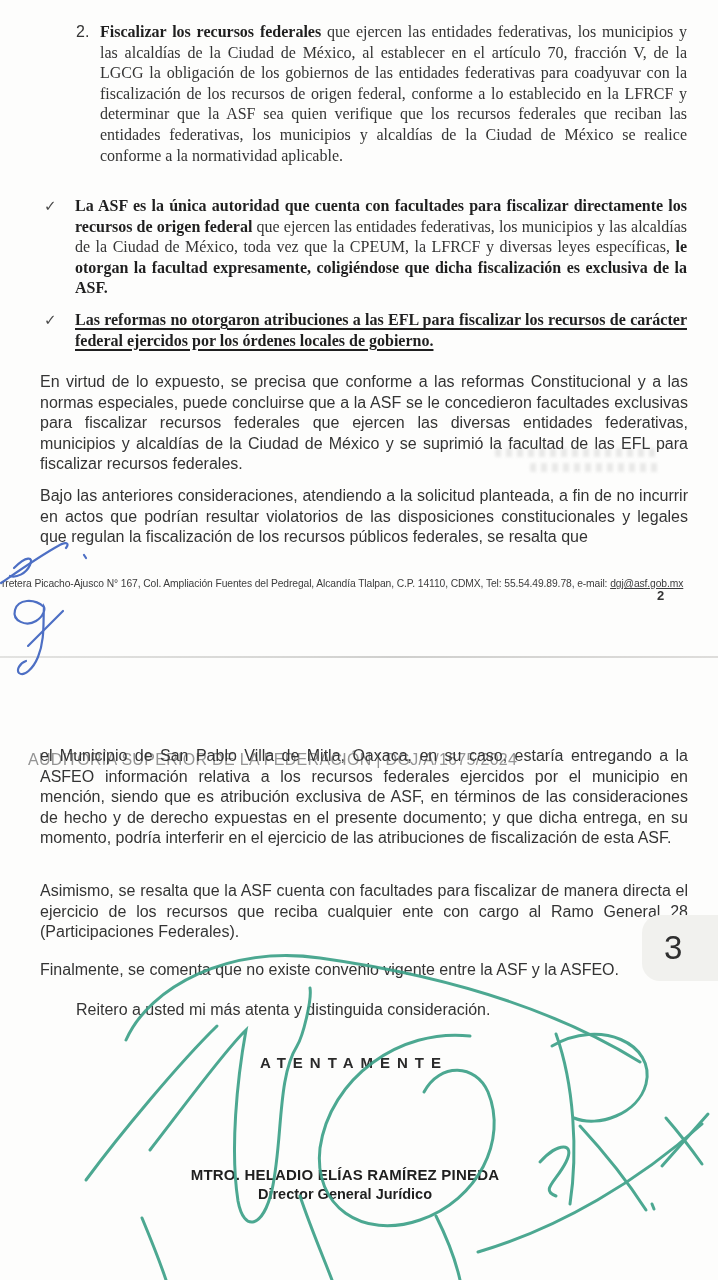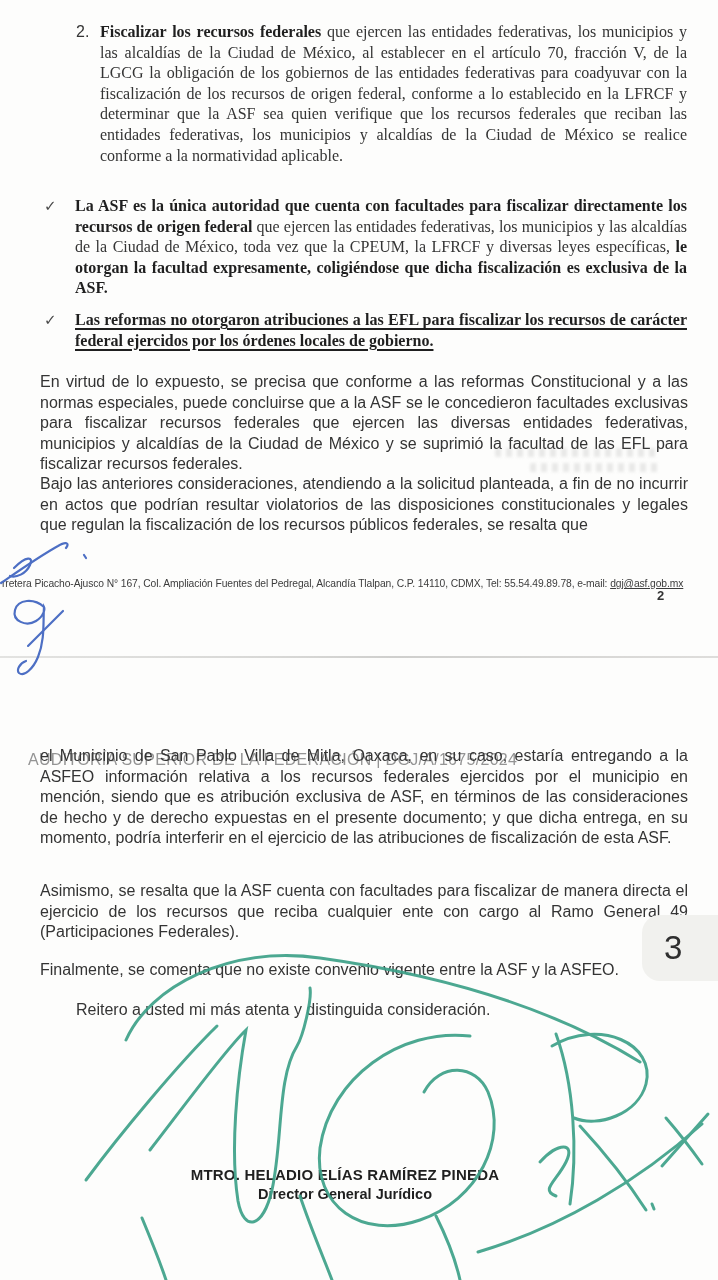--- a/index.html
+++ b/index.html
@@ -75,45 +75,46 @@
     <span class="btxt"><span class="b">La ASF es la única autoridad que cuenta con facultades para fiscalizar directamente los recursos de origen federal</span><span> que ejercen las entidades federativas, los municipios y las alcaldías de la Ciudad de México, toda vez que la CPEUM, la LFRCF y diversas leyes específicas, </span><span class="b">le otorgan la facultad expresamente, coligiéndose que dicha fiscalización es exclusiva de la ASF.</span></span>
   </div>
 
   <div class="para flexrow" style="top:310px;left:44px;width:643px;">
     <span class="marker">✓</span>
     <span class="btxt b u2">Las reformas no otorgaron atribuciones a las EFL para fiscalizar los recursos de carácter federal ejercidos por los órdenes locales de gobierno.</span>
   </div>
 
   <p class="para" style="top:372px;left:40px;width:648px;">En virtud de lo expuesto, se precisa que conforme a las reformas Constitucional y a las normas especiales, puede concluirse que a la ASF se le concedieron facultades exclusivas para fiscalizar recursos federales que ejercen las diversas entidades federativas, municipios y alcaldías de la Ciudad de México y se suprimió la facultad de las EFL para fiscalizar recursos federales.</p>
 
-  <p class="para" style="top:474px;left:40px;width:648px;">Bajo las anteriores consideraciones, atendiendo a la solicitud planteada, a fin de no incurrir en actos que podrían resultar violatorios de las disposiciones constitucionales y legales que regulan la fiscalización de los recursos públicos federales, se resalta que</p>
+  <p class="para" style="top:486px;left:40px;width:648px;">Bajo las anteriores consideraciones, atendiendo a la solicitud planteada, a fin de no incurrir en actos que podrían resultar violatorios de las disposiciones constitucionales y legales que regulan la fiscalización de los recursos públicos federales, se resalta que</p>
 
   <div class="ghost" style="top:448px;left:495px;width:165px;"></div>
   <div class="ghost" style="top:463px;left:530px;width:130px;"></div>
 
   <div id="footer-line">
     <span>rretera Picacho-Ajusco N° 167, Col. Ampliación Fuentes del Pedregal, Alcandía Tlalpan, C.P. 14110, CDMX, Tel: 55.54.49.89.78, e-mail: </span><span id="footer-email">dgj@asf.gob.mx</span>
   </div>
   <div id="page2-num">2</div>
 
 
   <div id="page-divider"></div>
 
   <div id="p3-header">AUDITORÍA SUPERIOR DE LA FEDERACIÓN | DGJ/A/1675/2024</div>
 
   <p class="para" style="top:746px;left:40px;width:648px;">el Municipio de San Pablo Villa de Mitla, Oaxaca, en su caso, estaría entregando a la ASFEO información relativa a los recursos federales ejercidos por el municipio en mención, siendo que es atribución exclusiva de ASF, en términos de las consideraciones de hecho y de derecho expuestas en el presente documento; y que dicha entrega, en su momento, podría interferir en el ejercicio de las atribuciones de fiscalización de esta ASF.</p>
 
-  <p class="para" style="top:881px;left:40px;width:648px;">Asimismo, se resalta que la ASF cuenta con facultades para fiscalizar de manera directa el ejercicio de los recursos que reciba cualquier ente con cargo al Ramo General 49 (Participaciones Federales).</p>
+  <p class="para" style="top:881px;left:40px;width:648px;">Asimismo, se resalta que la ASF cuenta con facultades para fiscalizar de manera directa el ejercicio de los recursos que reciba cualquier ente con cargo al Ramo General 28 (Participaciones Federales).</p>
 
   <div id="badge3">3</div>
 
   <p class="para" style="top:960px;left:40px;width:648px;">Finalmente, se comenta que no existe convenio vigente entre la ASF y la ASFEO.</p>
 
   <p class="para" style="top:1000px;left:40px;width:648px;margin-left:36px;">Reitero a usted mi más atenta y distinguida consideración.</p>
 
+  <div id="closing">ATENTAMENTE</div>
 
   <div id="signer">
     <div id="signer-name">MTRO. HELADIO ELÍAS RAMÍREZ PINEDA</div>
     <div id="signer-title">Director General Jurídico</div>
   </div>
 
   <svg id="ink-overlay" width="718" height="1280" viewBox="0 0 718 1280">
 
     <g stroke="#4d6fc4" stroke-width="2.2" fill="none" stroke-linecap="round">
       <path d="M 1 583 C 20 570 40 556 58 546 C 66 541 70 543 66 548"></path>

